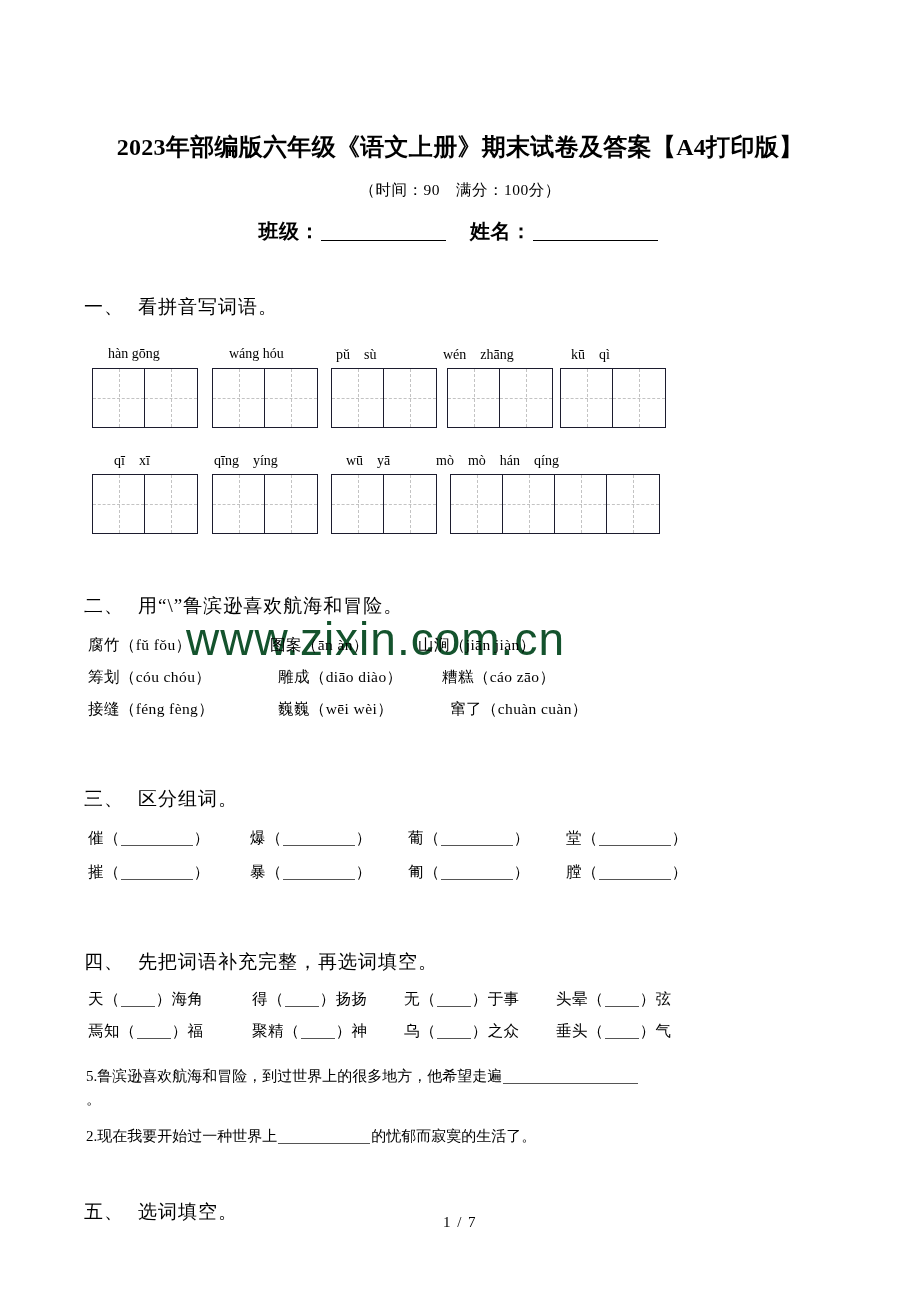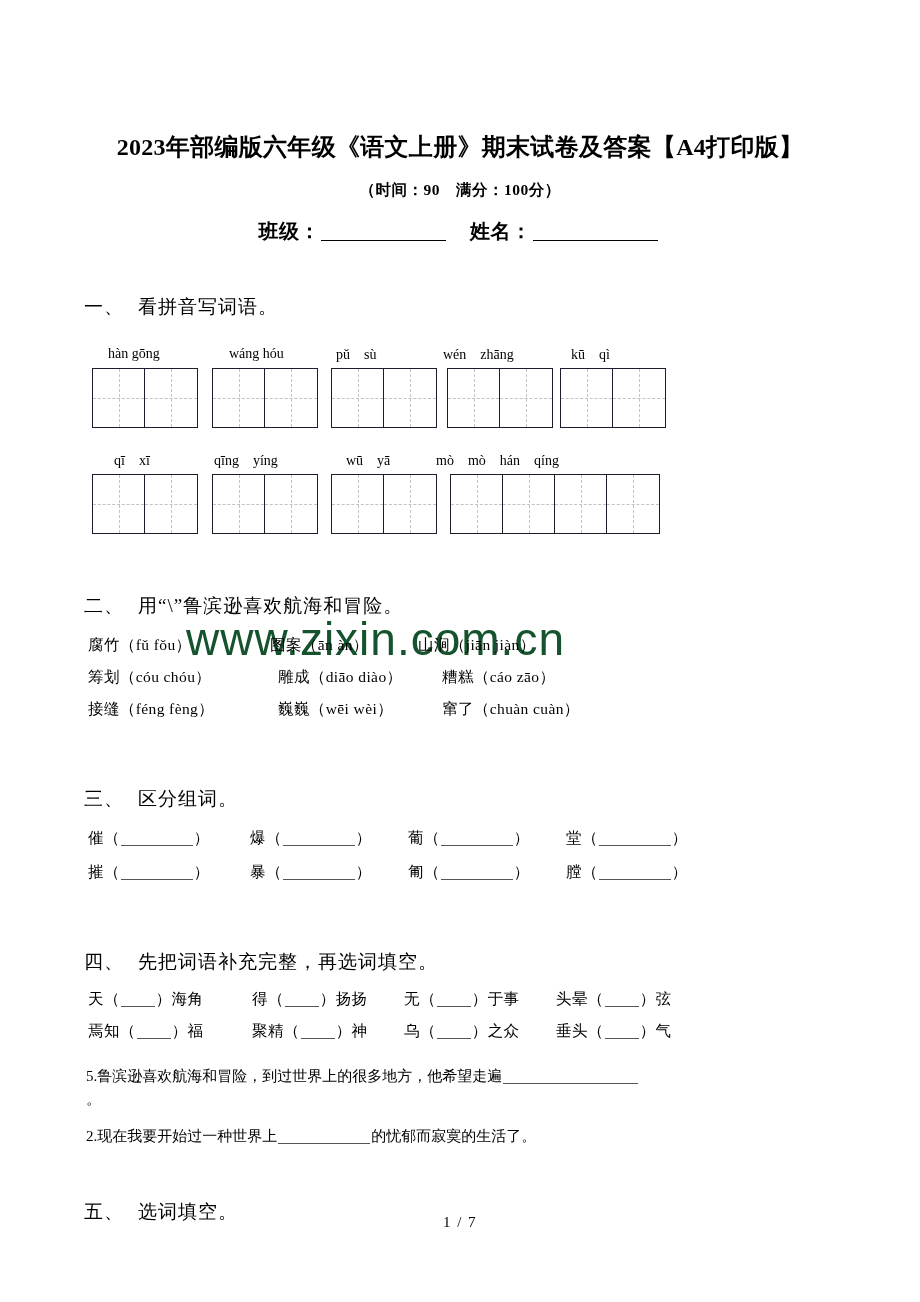--- a/index.html
+++ b/index.html
@@ -47,21 +47,20 @@
     letter-spacing: 0.3px;
     margin: 8px;
     padding-top: 124px;
     line-height: 1.25;
   }
   .doc-subtitle {
     text-align: center;
     font-size: 15.5px;
     margin-top: 18px;
     letter-spacing: 0.5px;
-    font-weight: bold;
   }
   .doc-fields {
     text-align: center;
     font-size: 20px;
     margin-top: 17px;
     letter-spacing: 0.5px;
   }
   .field-label { font-weight: 700; }
   .field-rule {
     display: inline-block;
@@ -306,21 +305,21 @@
           <span class="item" style="left:330px;">山涧（jiān jiàn）</span>
         </div>
         <div class="txt-line">
           <span class="item" style="left:0px;">筹划（cóu chóu）</span>
           <span class="item" style="left:190px;">雕成（diāo diào）</span>
           <span class="item" style="left:354px;">糟糕（cáo zāo）</span>
         </div>
         <div class="txt-line">
           <span class="item" style="left:0px;">接缝（féng fèng）</span>
           <span class="item" style="left:190px;">巍巍（wēi wèi）</span>
-          <span class="item" style="left:354px;">窜了（chuàn cuàn）</span>
+          <span class="item" style="left:362px;">窜了（chuàn cuàn）</span>
         </div>
       </div>
     </div>
 
     <div class="section s3">
       <div class="section-head">
         <span class="sec-num">三、</span><span>区分组词。</span>
       </div>
 
       <div class="s3-lines">

